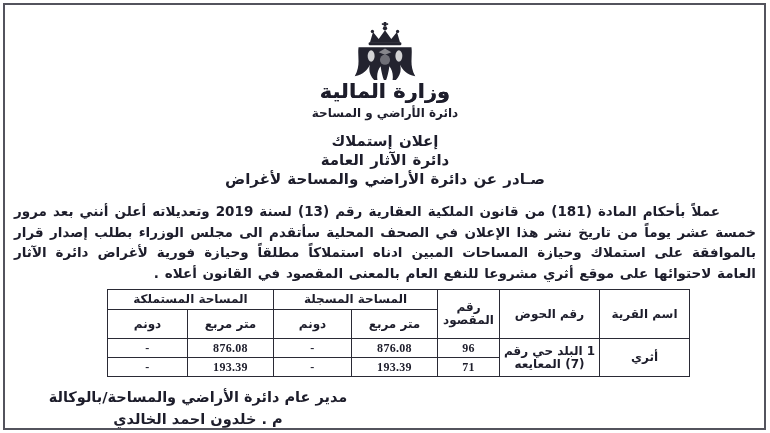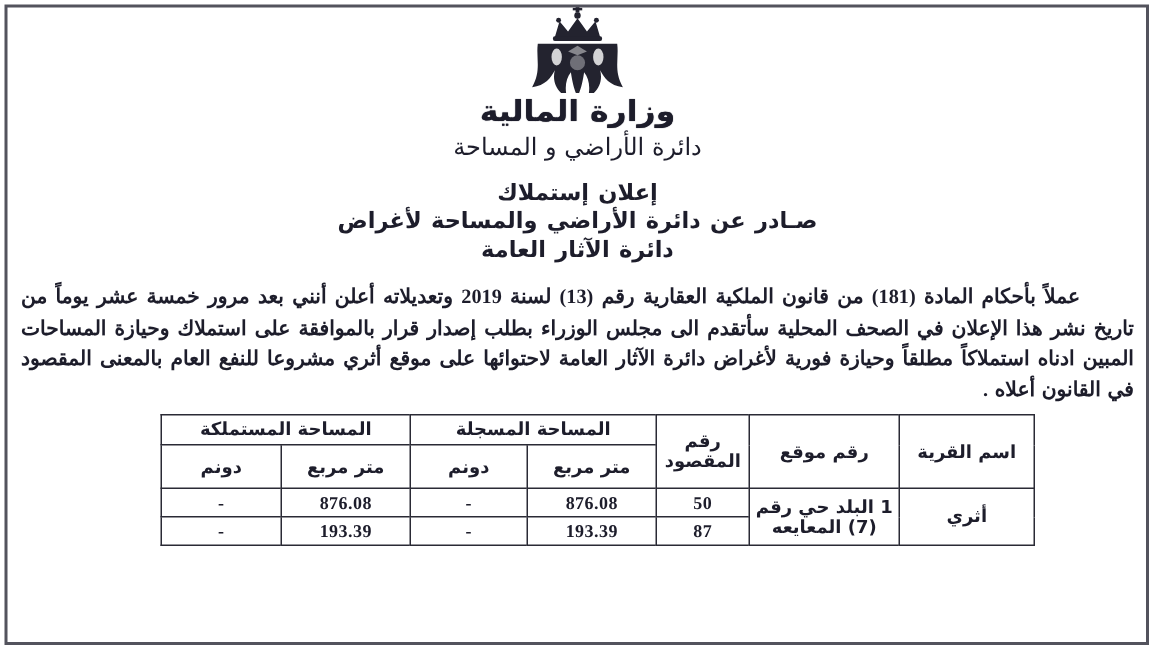--- a/index.html
+++ b/index.html
@@ -12,42 +12,41 @@
     color:#1d1d2b;
     direction:rtl;
     overflow:hidden;
   }
   .page-frame{
     position:absolute;left:3px;top:3px;right:4px;bottom:3px;
     border:2px solid #53535d;
     pointer-events:none;
   }
   
-  .letterhead{ text-align:center; padding-top:4px; }
+  .letterhead{ text-align:center; padding-top:22px; }
   .emblem{ display:block; margin:0 auto; }
   .ministry{
     font-size:21px; font-weight:bold; line-height:24px;
     letter-spacing:-0.5px;
     text-shadow:0 0 0.6px #1d1d2b;
     transform:scaleY(0.92);
   }
   .dept{
-    font-size:16px; font-weight:normal; margin-top:2px; letter-spacing:0.3px;
+    font-size:12px; font-weight:bold; margin-top:2px; letter-spacing:0.3px;
   }
   
   .title-block{ text-align:center; margin-top:12px; font-weight:bold; }
   .title-line{ font-size:15px; line-height:19px; word-spacing:1px; }
   
   .body-paragraph{
     margin:12px 14px 0 14px;
     font-size:13.5px; font-weight:bold; line-height:20.5px;
     text-align:justify;
     text-indent:36px;
     word-spacing:1px;
-    font-family:Liberation Serif, serif;
   }
   
   table.area-table{
     border-collapse:collapse;
     table-layout:fixed;
     width:582px;
     margin:6px 80px 0 auto; 
     direction:rtl;
     font-weight:bold;
   }
@@ -113,64 +112,68 @@
       <ellipse cx="92" cy="54" rx="5.5" ry="9" fill="#ffffff" opacity="0.8"></ellipse>
       <circle cx="70" cy="60" r="8" fill="#ffffff" opacity="0.35"></circle>
       <path d="M60 48 L70 42 L80 48 L70 52 Z" fill="#ffffff" opacity="0.45"></path>
     </svg>
     <div class="ministry">وزارة المالية</div>
     <div class="dept">دائرة الأراضي و المساحة</div>
   </div>
 
   <div class="title-block">
     <div class="title-line">إعلان إستملاك</div>
+    <div class="title-line">دائرة الآثار العامة</div>
     <div class="title-line">صـادر عن دائرة الأراضي والمساحة لأغراض</div>
-    <div class="title-line">دائرة الآثار العامة</div>
   </div>
 
   <p class="body-paragraph">عملاً بأحكام المادة (181) من قانون الملكية العقارية رقم (13) لسنة 2019 وتعديلاته أعلن أنني بعد مرور خمسة عشر يوماً من تاريخ نشر هذا الإعلان في الصحف المحلية سأتقدم الى مجلس الوزراء بطلب إصدار قرار بالموافقة على استملاك وحيازة المساحات المبين ادناه استملاكاً مطلقاً وحيازة فورية لأغراض دائرة الآثار العامة لاحتوائها على موقع أثري مشروعا للنفع العام بالمعنى المقصود في القانون أعلاه .</p>
 
   <table class="area-table">
     <colgroup>
       <col style="width:90px">
       <col style="width:100px">
       <col style="width:62px">
       <col style="width:86px">
       <col style="width:78px">
       <col style="width:86px">
       <col style="width:80px">
     </colgroup>
     <thead>
       <tr class="group-row">
         <th rowspan="2">اسم القرية</th>
-        <th rowspan="2">رقم موقع</th>
+        <th rowspan="2">رقم الحوض</th>
         <th rowspan="2">رقم المقصود</th>
         <th colspan="2">المساحة المسجلة</th>
         <th colspan="2">المساحة المستملكة</th>
       </tr>
       <tr class="sub-row">
         <th>متر مربع</th>
         <th>دونم</th>
         <th>متر مربع</th>
         <th>دونم</th>
       </tr>
     </thead>
     <tbody>
       <tr class="data-row">
         <td rowspan="2">أثري</td>
         <td rowspan="2">1 البلد حي رقم (7) المعايعه</td>
-        <td class="num">50</td>
+        <td class="num">96</td>
         <td class="num">876.08</td>
         <td class="num">-</td>
         <td class="num">876.08</td>
         <td class="num">-</td>
       </tr>
       <tr class="data-row">
-        <td class="num">87</td>
+        <td class="num">71</td>
         <td class="num">193.39</td>
         <td class="num">-</td>
         <td class="num">193.39</td>
         <td class="num">-</td>
       </tr>
     </tbody>
   </table>
 
+  <div class="signature">
+    <div class="sig-line1">مدير عام دائرة الأراضي والمساحة/بالوكالة</div>
+    <div class="sig-line2">م . خلدون احمد الخالدي</div>
+  </div>
 </div>
 
 </body></html>

